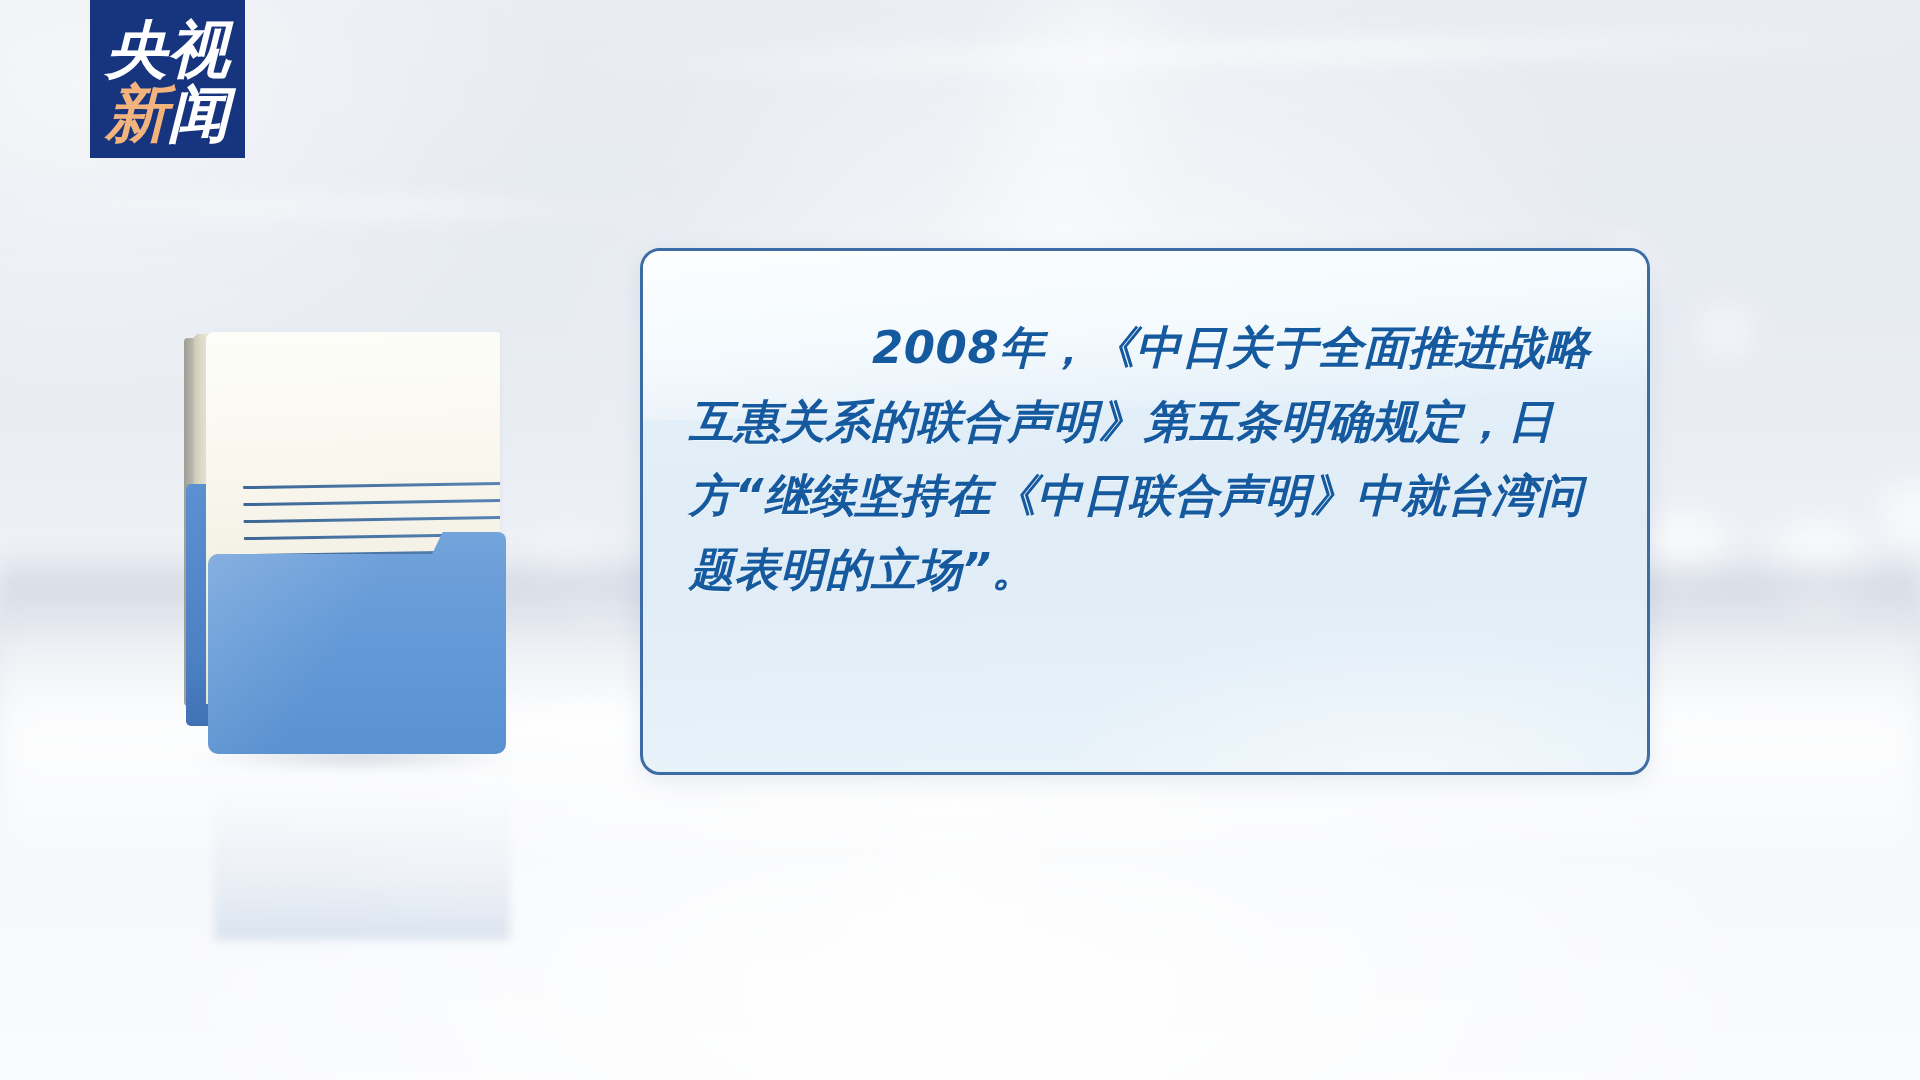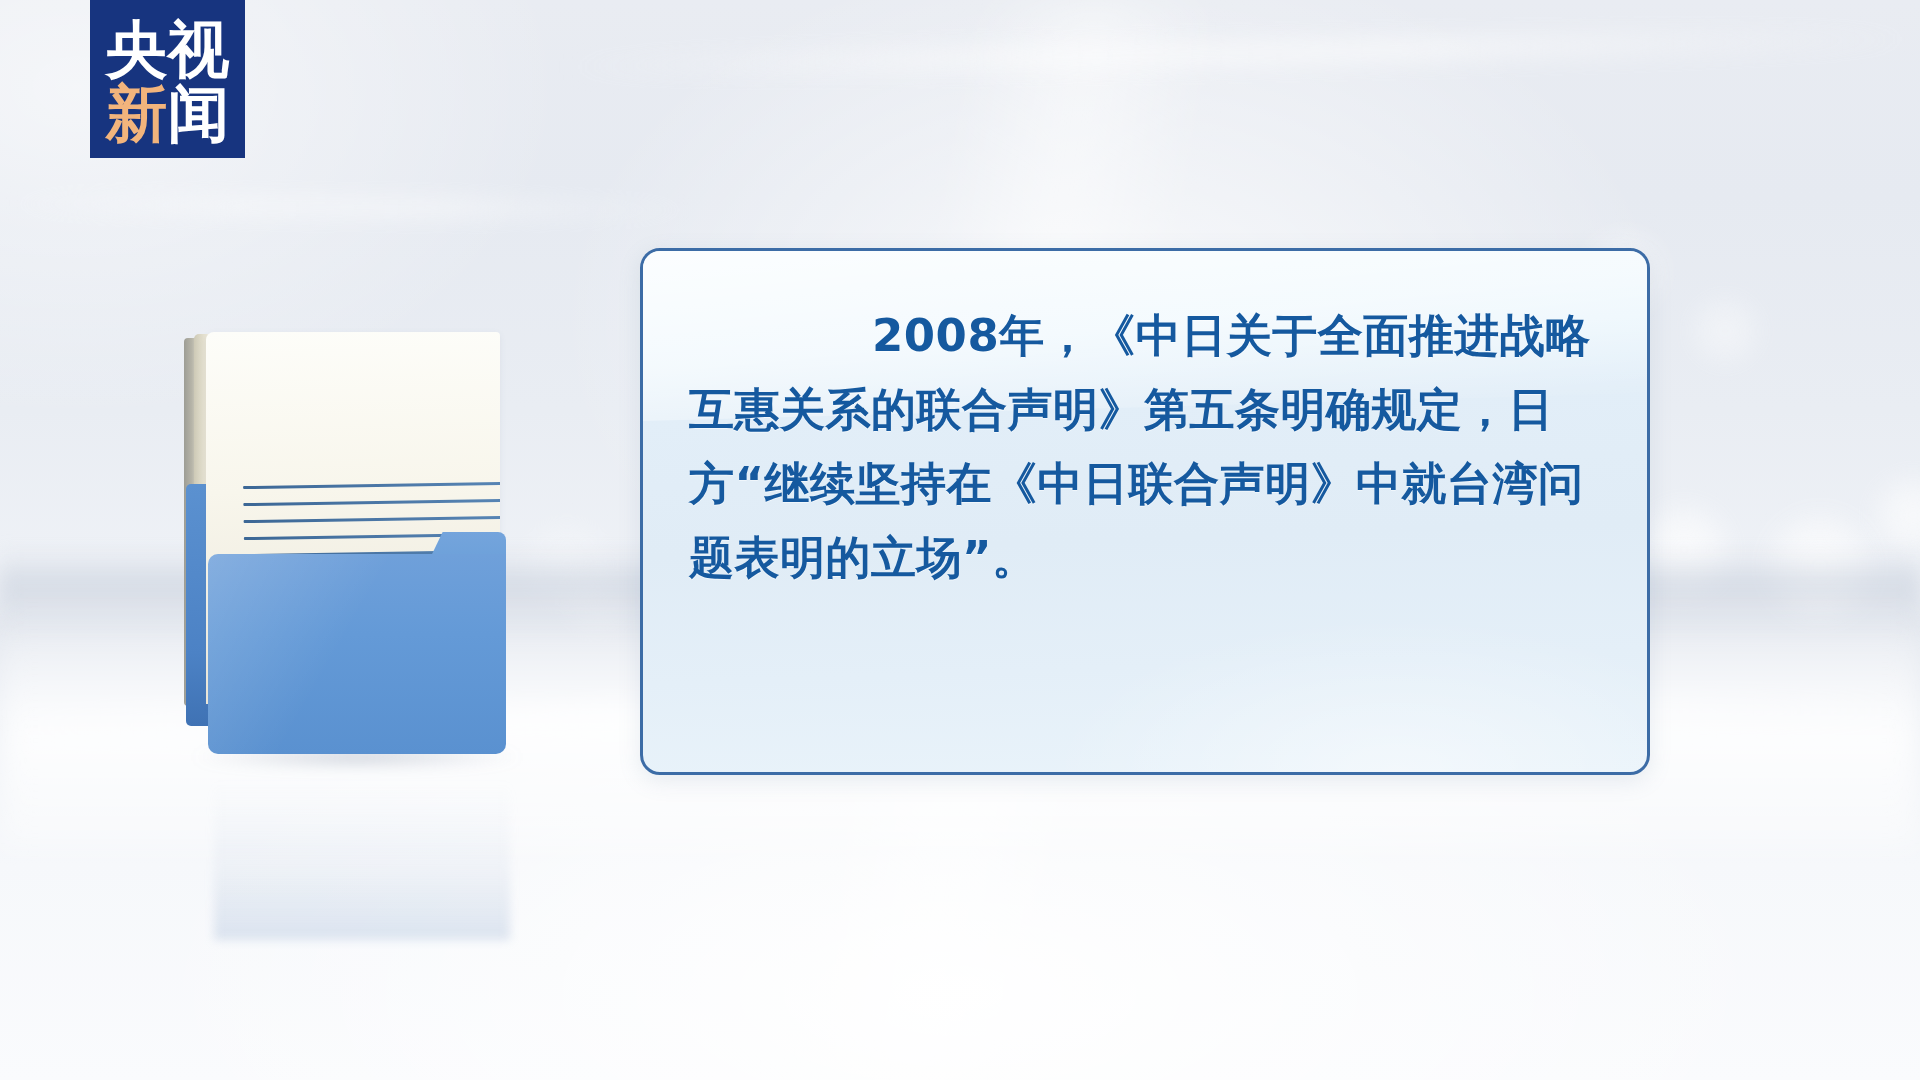--- a/index.html
+++ b/index.html
@@ -10,20 +10,21 @@
     overflow: hidden;
     font-family: "Liberation Sans", "DejaVu Sans", sans-serif;
   }
 
   #stage {
     position: relative;
     width: 1920px;
     height: 1080px;
     overflow: hidden;
     background: #fef9c3;
+    font-style: italic;
   }
 
   
   .bg-base {
     position: absolute;
     inset: 0;
     background:
       linear-gradient(180deg,
         #e9ecf2 0%,
         #e6eaf1 18%,
@@ -260,21 +261,21 @@
     position: absolute;
     right: -10%;
     bottom: -30%;
     width: 70%;
     height: 60%;
     background: radial-gradient(ellipse at 50% 50%, rgba(255,255,255,0.45) 0%, rgba(255,255,255,0.0) 70%);
     pointer-events: none;
   }
   .card-body {
     position: relative;
-    padding: 48px 46px 0 46px;
+    padding: 60px 46px 0 46px;
   }
   .quote-text {
     margin: 0;
     color: #15599f;
     font-size: 45px;
     font-weight: 700;
     line-height: 74px;
     letter-spacing: 0.5px;
     text-indent: 92px;
     font-family: "DejaVu Sans", "Liberation Sans", sans-serif;

